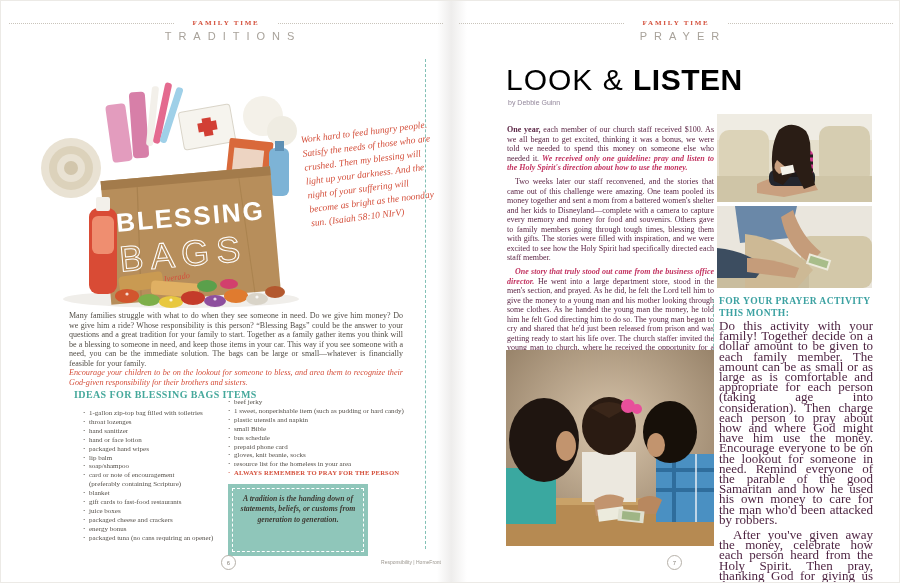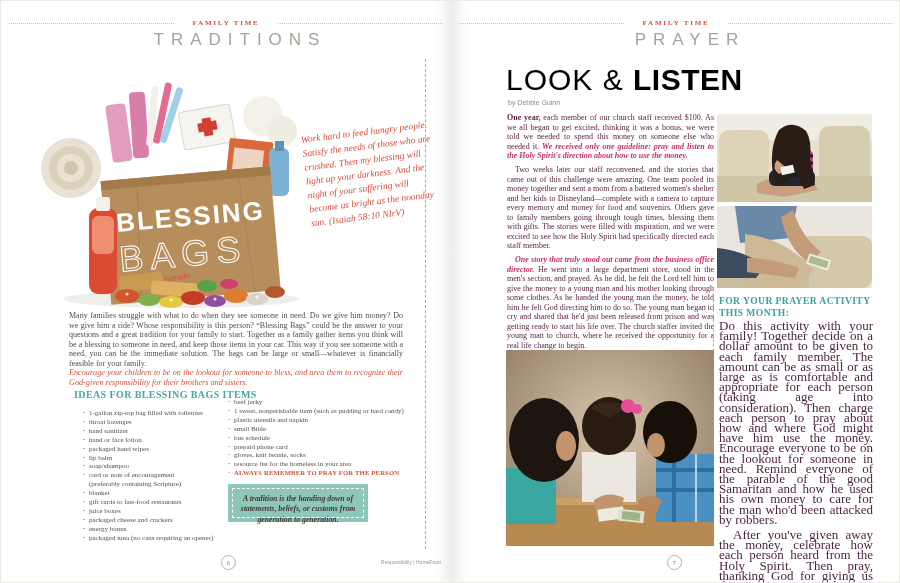--- a/index.html
+++ b/index.html
@@ -3,22 +3,22 @@
 <meta charset="utf-8">
 <style>
   html,body{margin:0;padding:0;background:#fff;}
   #spread{position:relative;width:900px;height:583px;background:#fff;overflow:hidden;
           font-family:"Liberation Serif",serif;border:1px solid #eceae6;box-sizing:border-box;}
   .abs{position:absolute;}
   
   .pagehead{display:flex;align-items:center;}
   .pagehead .rule{flex:1;border-top:1px dotted #c9c4bb;height:0;}
   .eyebrow{margin:0 18px;color:#d4503c;font-weight:bold;font-size:7px;letter-spacing:1.8px;white-space:nowrap;}
-  .sectiontitle{font-family:"Liberation Sans",sans-serif;font-weight:400;font-size:17px;
-                letter-spacing:7px;color:#a8a29a;text-align:center;padding-left:14px;}
+  .sectiontitle{font-family:"Liberation Sans",sans-serif;font-weight:400;font-size:11px;
+                letter-spacing:7px;color:#a8a29a;text-align:center;padding-left:7px;}
   
   .vrule-teal{width:0;border-left:1px dashed #82c0b5;}
   
   .intro{font-size:8px;line-height:9.5px;color:#524d46;text-align:justify;}
   .callout{font-size:8.2px;line-height:9.8px;color:#d4503c;font-style:italic;text-align:justify;}
   .listtitle{color:#45a89b;font-weight:bold;font-size:10px;letter-spacing:0.4px;}
   ul.blist{list-style:none;margin:8px;padding:0;}
   ul.blist li{position:relative;padding-left:7px;font-size:7px;line-height:8.9px;color:#55504a;}
   ul.blist li::before{content:"·";position:absolute;left:1px;font-weight:bold;color:#55504a;}
   ul.blist li .subnote{display:block;}
@@ -32,21 +32,21 @@
   
   .pagenum{width:13px;height:13px;border:1px solid #b6b1a9;border-radius:50%;display:flex;
            align-items:center;justify-content:center;font-size:6px;color:#8a857d;
            font-family:"Liberation Sans",sans-serif;}
   .footertxt{font-size:5px;color:#9b968e;font-family:"Liberation Sans",sans-serif;text-align:right;}
   
   .rtitle{white-space:nowrap;color:#000000;font-family:Liberation Sans, sans-serif;font-size:30px;}
   .rtitle .thin{font-weight:400;letter-spacing:1px;}
   .rtitle .heavy{font-weight:700;letter-spacing:0.5px;}
   .byline{font-family:"Liberation Sans",sans-serif;font-size:7px;color:#93879b;}
-  .rbody{font-size:8px;line-height:9.5px;color:#5b2444;text-align:justify;}
+  .rbody{font-size:8px;line-height:9.5px;color:#5b2444;text-align:justify;margin-top:12px;}
   .rbody p{margin:0 0 4.5px 0;}
   .rbody p.ind{text-indent:8px;}
   .rbody .lead{font-weight:bold;}
   .rbody .em{color:#c23360;font-weight:bold;font-style:italic;}
   .sb-title{color:#3ba1a1;font-weight:bold;font-size:9.6px;line-height:11.6px;letter-spacing:0.4px;}
   .sb-text{font-size:13px;line-height:10.2px;color:#4a1f3e;text-align:justify;}
   .sb-text p{margin:0 0 5px 0;}
   .sb-text p.ind{text-indent:14px;}
   
   .fold{top:0;height:583px;width:30px;left:436px;
@@ -156,21 +156,21 @@
     <li>1 sweet, nonperishable item (such as pudding or hard candy)</li>
     <li>plastic utensils and napkin</li>
     <li>small Bible</li>
     <li>bus schedule</li>
     <li>prepaid phone card</li>
     <li>gloves, knit beanie, socks</li>
     <li>resource list for the homeless in your area</li>
     <li class="li-em">ALWAYS REMEMBER TO PRAY FOR THE PERSON</li>
   </ul>
 
-  <div class="abs tradbox" style="left:227px;top:483px;width:140px;height:38px;">
+  <div class="abs tradbox" style="left:227px;top:483px;width:140px;height:72px;">
     <div class="inner"></div>
     <div class="txt">A tradition is the handing down of statements, beliefs, or customs from generation to generation.</div>
   </div>
 
   <div class="abs pagenum" style="left:220px;top:554px;">6</div>
   <div class="abs footertxt" style="left:330px;top:558px;width:110px;">Responsibility | HomeFront</div>
 
   <div class="abs fold"></div>
 
   <div class="abs pagehead" style="left:458px;top:18px;width:434px;">

